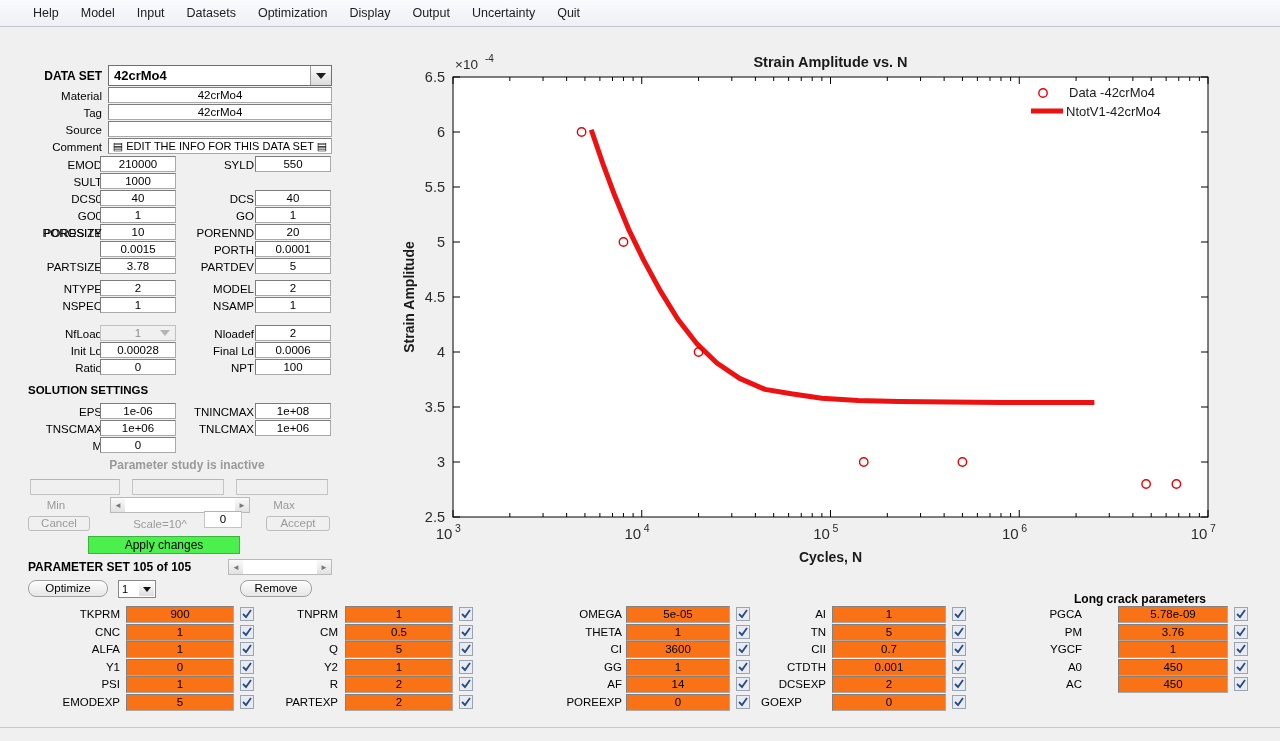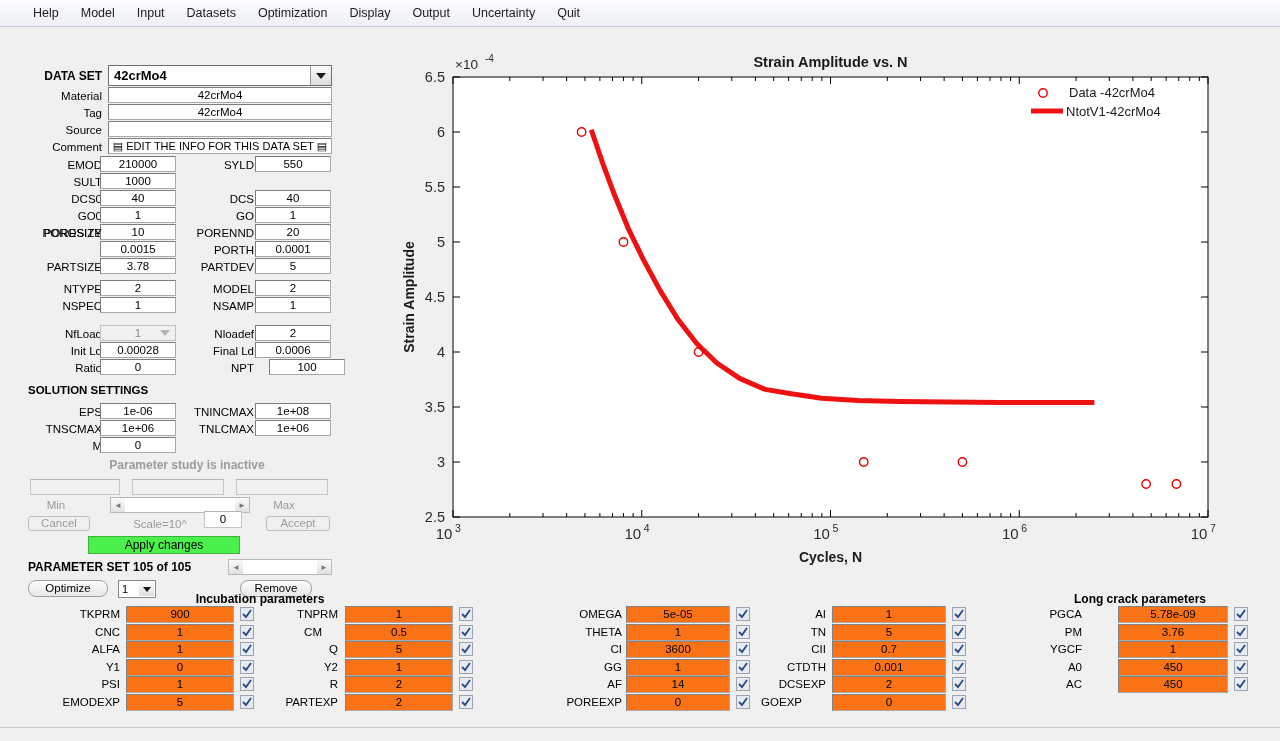--- a/index.html
+++ b/index.html
@@ -201,21 +201,21 @@
       <span style="position: absolute; left: 160px; top: 303px; width: 0px; height: 0px; border-left: 5px solid transparent; border-right: 5px solid transparent; border-top: 6px solid rgb(180, 180, 180);"></span>
       <div class="lbl" style="left: 178px; top: 299px; width: 76px;">Nloadef</div>
       <div class="fld" style="left: 255px; top: 298px; width: 76px;">2</div>
       <div class="lbl" style="left: 14px; top: 316px; width: 88px;">Init Ld</div>
       <div class="fld" style="left: 100px; top: 315px; width: 76px;">0.00028</div>
       <div class="lbl" style="left: 178px; top: 316px; width: 76px;">Final Ld</div>
       <div class="fld" style="left: 255px; top: 315px; width: 76px;">0.0006</div>
       <div class="lbl" style="left: 14px; top: 333px; width: 88px;">Ratio</div>
       <div class="fld" style="left: 100px; top: 332px; width: 76px;">0</div>
       <div class="lbl" style="left: 178px; top: 333px; width: 76px;">NPT</div>
-      <div class="fld" style="left: 255px; top: 332px; width: 76px; margin-left: 14px;">100</div>
+      <div class="fld" style="left: 255px; top: 332px; width: 76px;">100</div>
     </div>
 
   <div class="section-hdr" style="left:28px;top:357px;">SOLUTION SETTINGS</div>
   <div id="sol-rows">
       <div class="lbl" style="left: 14px; top: 377px; width: 88px;">EPS</div>
       <div class="fld" style="left: 100px; top: 376px; width: 76px;">1e-06</div>
       <div class="lbl" style="left: 178px; top: 377px; width: 76px;">TNINCMAX</div>
       <div class="fld" style="left: 255px; top: 376px; width: 76px;">1e+08</div>
       <div class="lbl" style="left: 14px; top: 394px; width: 88px;">TNSCMAX</div>
       <div class="fld" style="left: 100px; top: 393px; width: 76px;">1e+06</div>
@@ -410,21 +410,20 @@
       <g>
         <circle cx="647" cy="63" r="4.2" fill="none" stroke="#e60000" stroke-width="1.4"></circle>
         <text x="673" y="67" font-size="13px" font-family="&quot;Liberation Sans&quot;, sans-serif" fill="#1a1a1a">Data -42crMo4</text>
         <line x1="635" y1="81" x2="667" y2="81" stroke="#ee1111" stroke-width="5"></line>
         <text x="670" y="86" font-size="13px" font-family="&quot;Liberation Sans&quot;, sans-serif" fill="#1a1a1a">NtotV1-42crMo4</text>
       </g>
     </svg>
 </div>
 
 <div id="bottom">
-  <div class="grp-title" style="left:60px;top:14px;width:400px;">Incubation parameters</div>
   <div class="grp-title" style="left:1020px;top:14px;width:240px;">Long crack parameters</div>
   <div id="grp-inc">
       <div class="p-lbl" style="left: 30px; top: 28px; width: 90px;">TKPRM</div>
       <div class="p-fld" style="left: 126px; top: 28px; width: 108px;">900</div>
       <div class="p-chk" style="left: 240px; top: 29px;">
         <svg width="10" height="10" viewBox="0 0 10 10">
           <path d="M1 5 L4 8 L9 1" stroke="#2a4a86" stroke-width="1.8" fill="none"></path>
         </svg>
       </div>
       <div class="p-lbl" style="left: 268px; top: 28px; width: 70px;">TNPRM</div>
@@ -434,21 +433,21 @@
           <path d="M1 5 L4 8 L9 1" stroke="#2a4a86" stroke-width="1.8" fill="none"></path>
         </svg>
       </div>
       <div class="p-lbl" style="left: 30px; top: 45.5px; width: 90px;">CNC</div>
       <div class="p-fld" style="left: 126px; top: 45.5px; width: 108px;">1</div>
       <div class="p-chk" style="left: 240px; top: 46.5px;">
         <svg width="10" height="10" viewBox="0 0 10 10">
           <path d="M1 5 L4 8 L9 1" stroke="#2a4a86" stroke-width="1.8" fill="none"></path>
         </svg>
       </div>
-      <div class="p-lbl" style="left: 252px; top: 45.5px; width: 70px;">CM</div>
+      <div class="p-lbl" style="left: 268px; top: 45.5px; width: 70px;">CM</div>
       <div class="p-fld" style="left: 345px; top: 45.5px; width: 108px;">0.5</div>
       <div class="p-chk" style="left: 459px; top: 46.5px;">
         <svg width="10" height="10" viewBox="0 0 10 10">
           <path d="M1 5 L4 8 L9 1" stroke="#2a4a86" stroke-width="1.8" fill="none"></path>
         </svg>
       </div>
       <div class="p-lbl" style="left: 30px; top: 63px; width: 90px;">ALFA</div>
       <div class="p-fld" style="left: 126px; top: 63px; width: 108px;">1</div>
       <div class="p-chk" style="left: 240px; top: 64px;">
         <svg width="10" height="10" viewBox="0 0 10 10">

